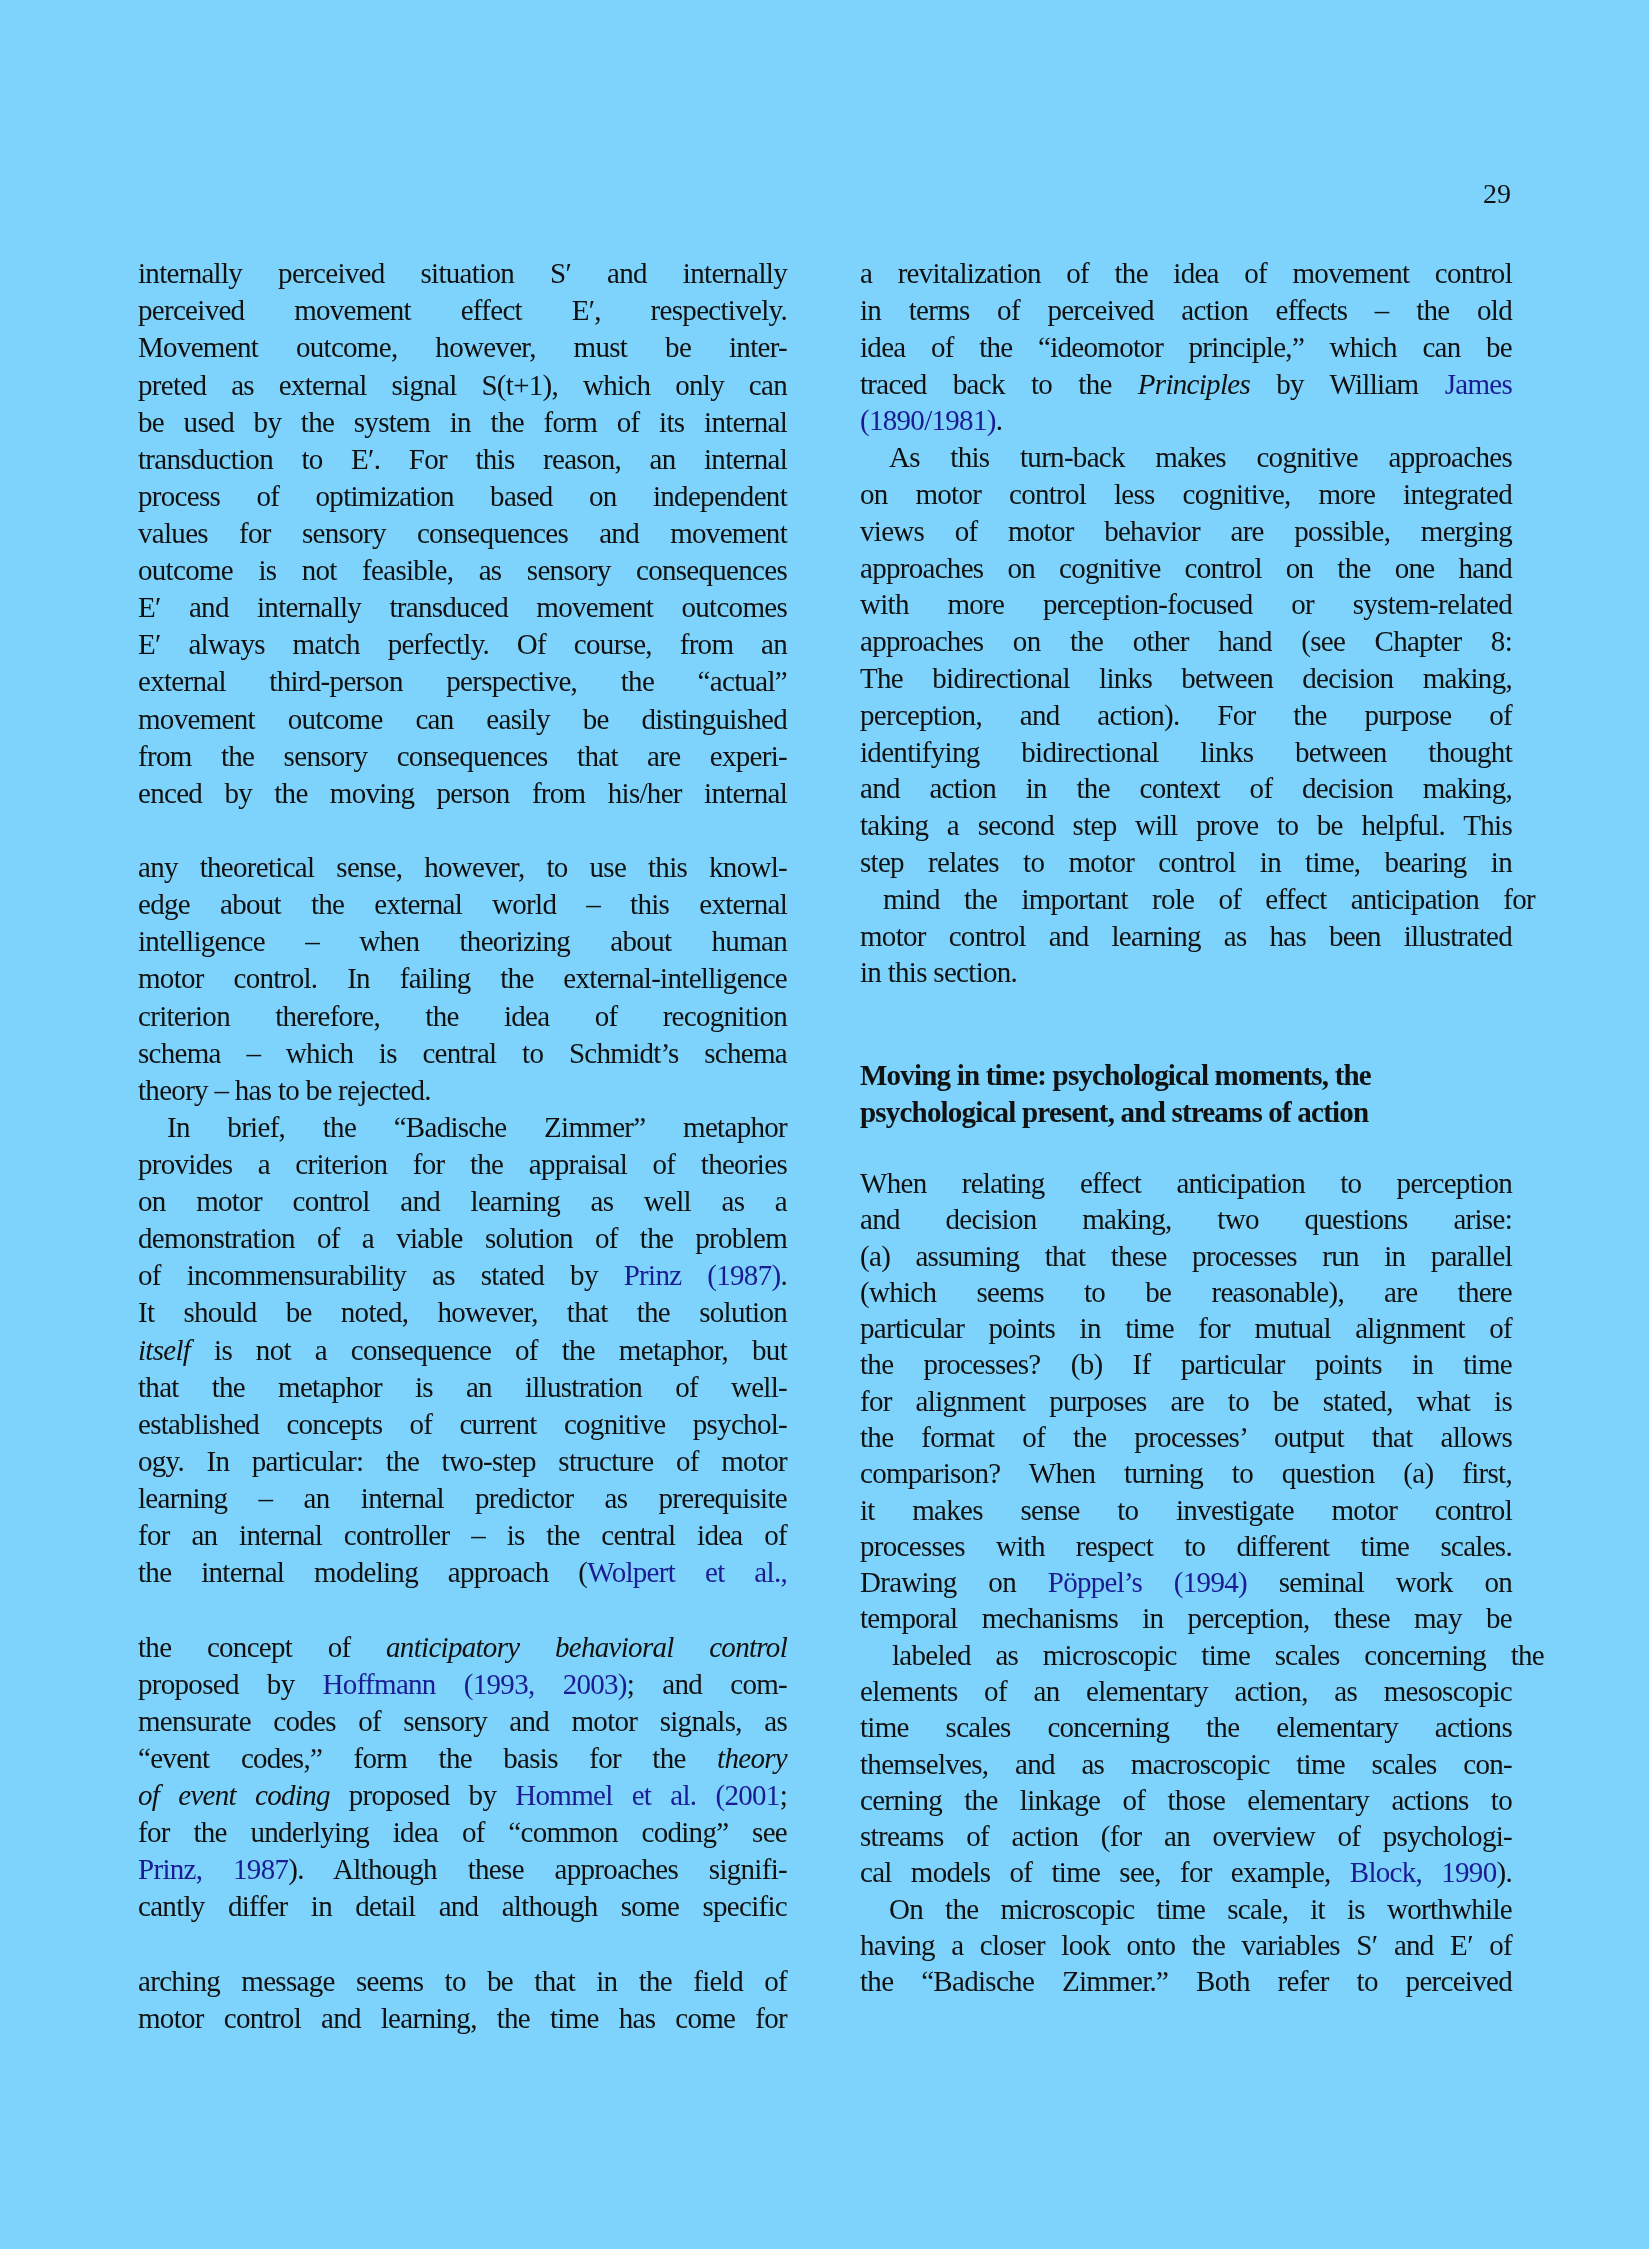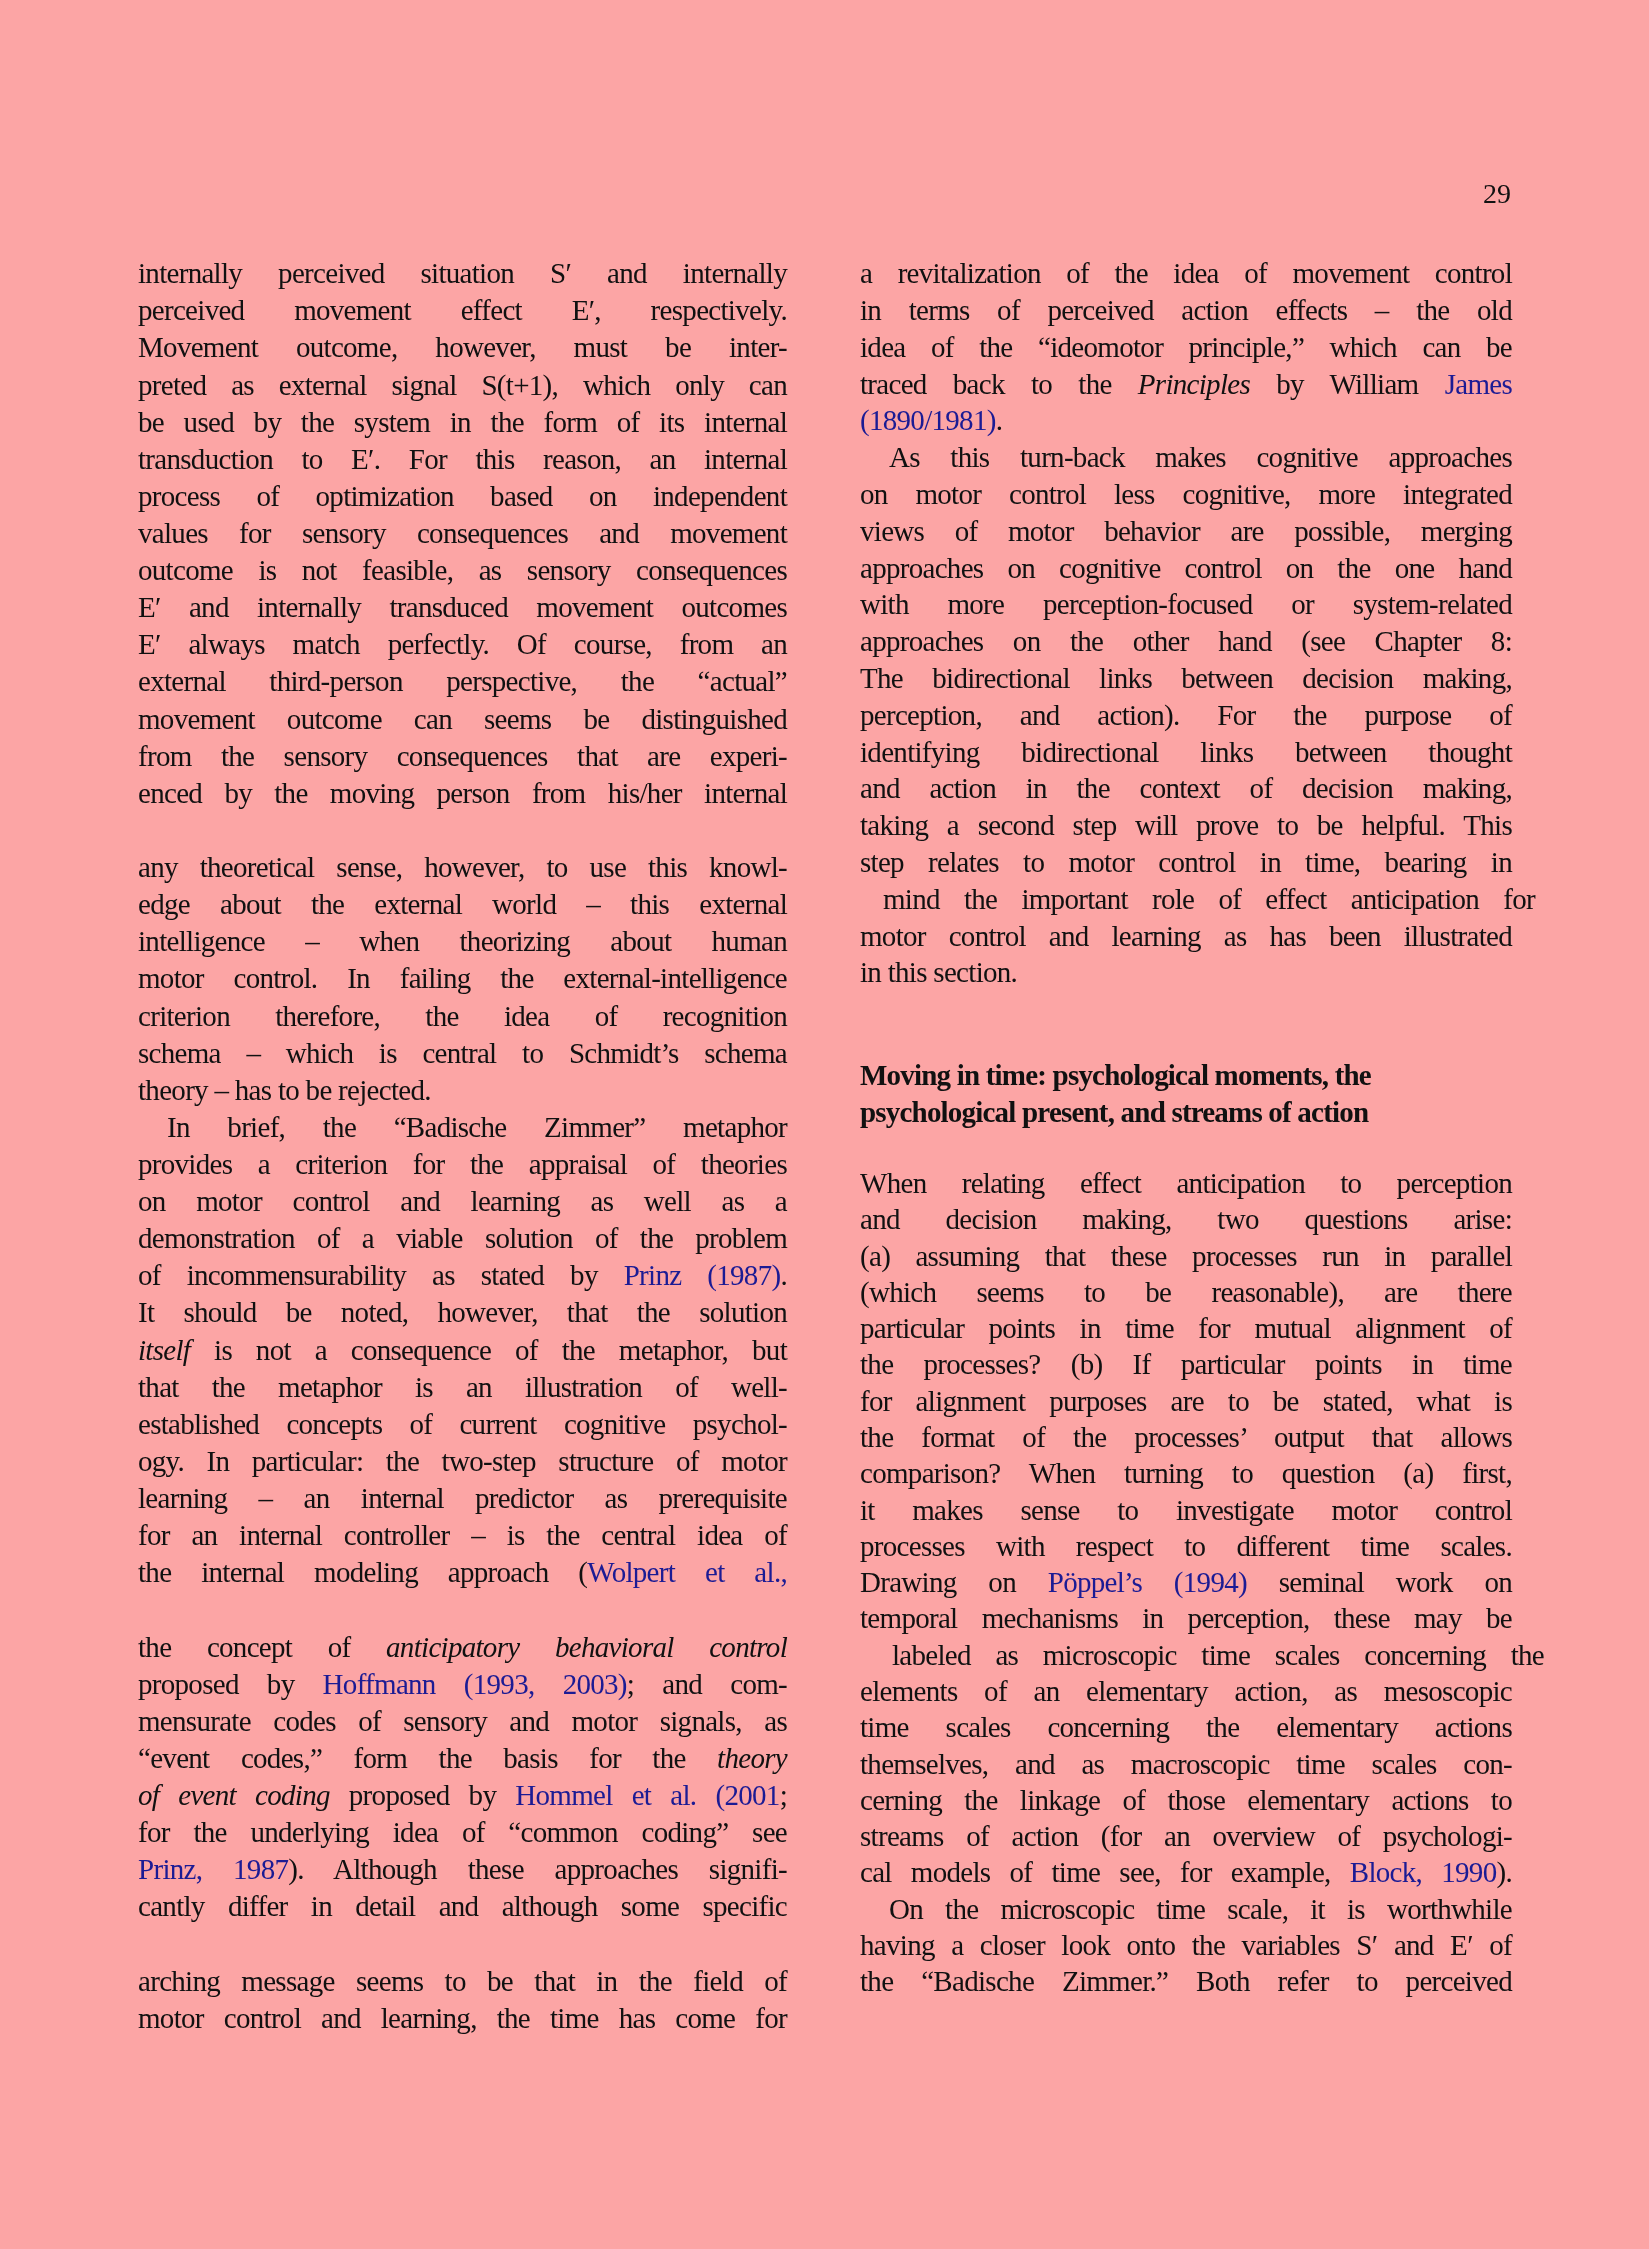--- a/index.html
+++ b/index.html
@@ -13,21 +13,21 @@
       position: relative;
       overflow: hidden;
       font-family: "Liberation Serif", "DejaVu Serif", serif;
       color: #111111;
     }
     .page {
       position: absolute;
       left: 0; top: 0;
       width: 1649px;
       height: 2250px;
-      background: #fca5a5;
+      background: #7dd3fc;
     }
     .page-number {
       position: absolute;
       top: 176px;
       right: 138px;
       font-size: 28px;
       line-height: 36px;
       height: 36px;
       color: #111111;
     }
@@ -75,21 +75,21 @@
       <div class="line" style="top: 329px;"><span>Movement outcome, however, must be inter-</span></div>
       <div class="line" style="top: 367px;"><span>preted as external signal S(t+1), which only can</span></div>
       <div class="line" style="top: 404px;"><span>be used by the system in the form of its internal</span></div>
       <div class="line" style="top: 441px;"><span>transduction to E′. For this reason, an internal</span></div>
       <div class="line" style="top: 478px;"><span>process of optimization based on independent</span></div>
       <div class="line" style="top: 515px;"><span>values for sensory consequences and movement</span></div>
       <div class="line" style="top: 552px;"><span>outcome is not feasible, as sensory consequences</span></div>
       <div class="line" style="top: 589px;"><span>E′ and internally transduced movement outcomes</span></div>
       <div class="line" style="top: 626px;"><span>E′ always match perfectly. Of course, from an</span></div>
       <div class="line" style="top: 663px;"><span>external third-person perspective, the “actual”</span></div>
-      <div class="line" style="top: 701px;"><span>movement outcome can seems be distinguished</span></div>
+      <div class="line" style="top: 701px;"><span>movement outcome can easily be distinguished</span></div>
       <div class="line" style="top: 738px;"><span>from the sensory consequences that are experi-</span></div>
       <div class="line" style="top: 775px;"><span>enced by the moving person from his/her internal</span></div>
       <div class="line" style="top: 849px;"><span>any theoretical sense, however, to use this knowl-</span></div>
       <div class="line" style="top: 886px;"><span>edge about the external world – this external</span></div>
       <div class="line" style="top: 923px;"><span>intelligence – when theorizing about human</span></div>
       <div class="line" style="top: 960px;"><span>motor control. In failing the external-intelligence</span></div>
       <div class="line" style="top: 998px;"><span>criterion therefore, the idea of recognition</span></div>
       <div class="line" style="top: 1035px;"><span>schema – which is central to Schmidt’s schema</span></div>
       <div class="line last" style="top: 1072px;"><span>theory – has to be rejected.</span></div>
       <div class="line indent" style="top: 1109px;"><span>In brief, the “Badische Zimmer” metaphor</span></div>

